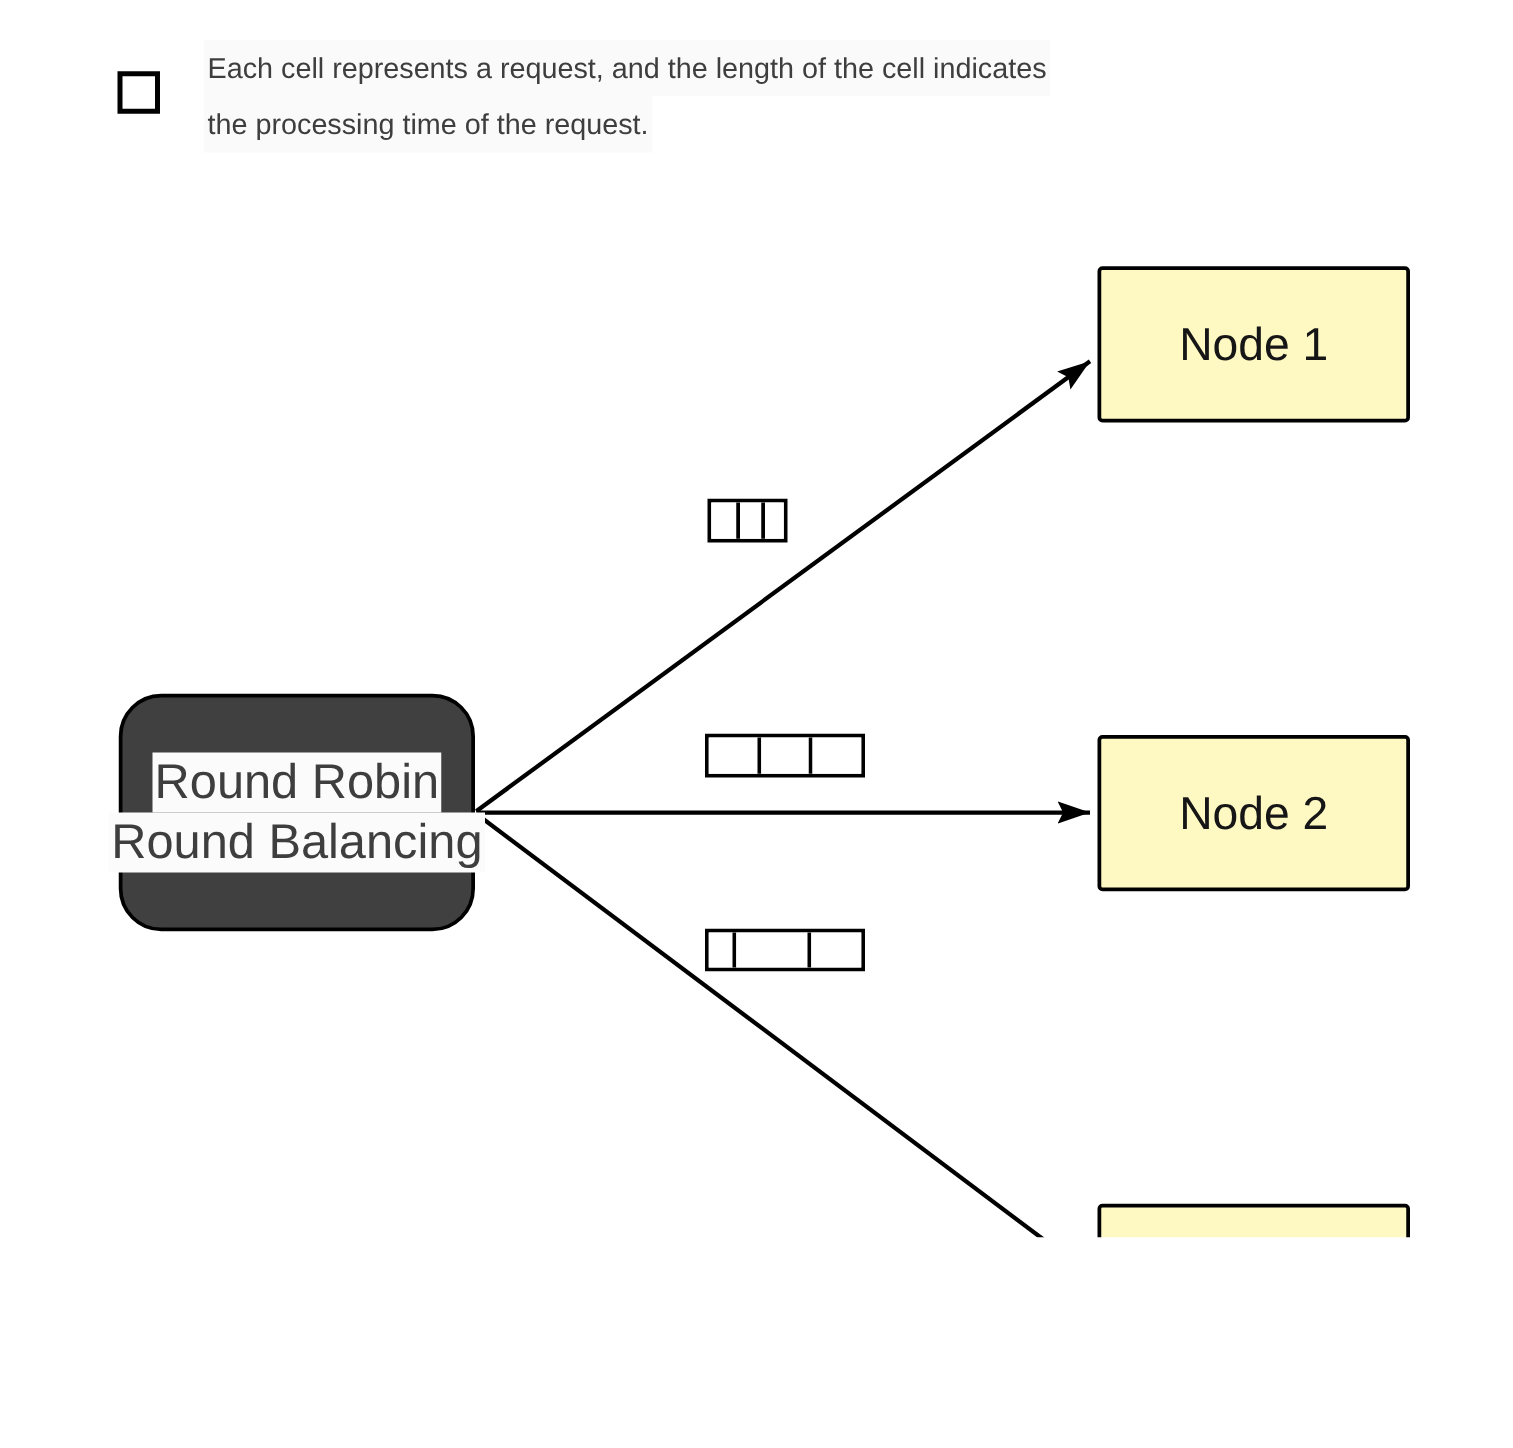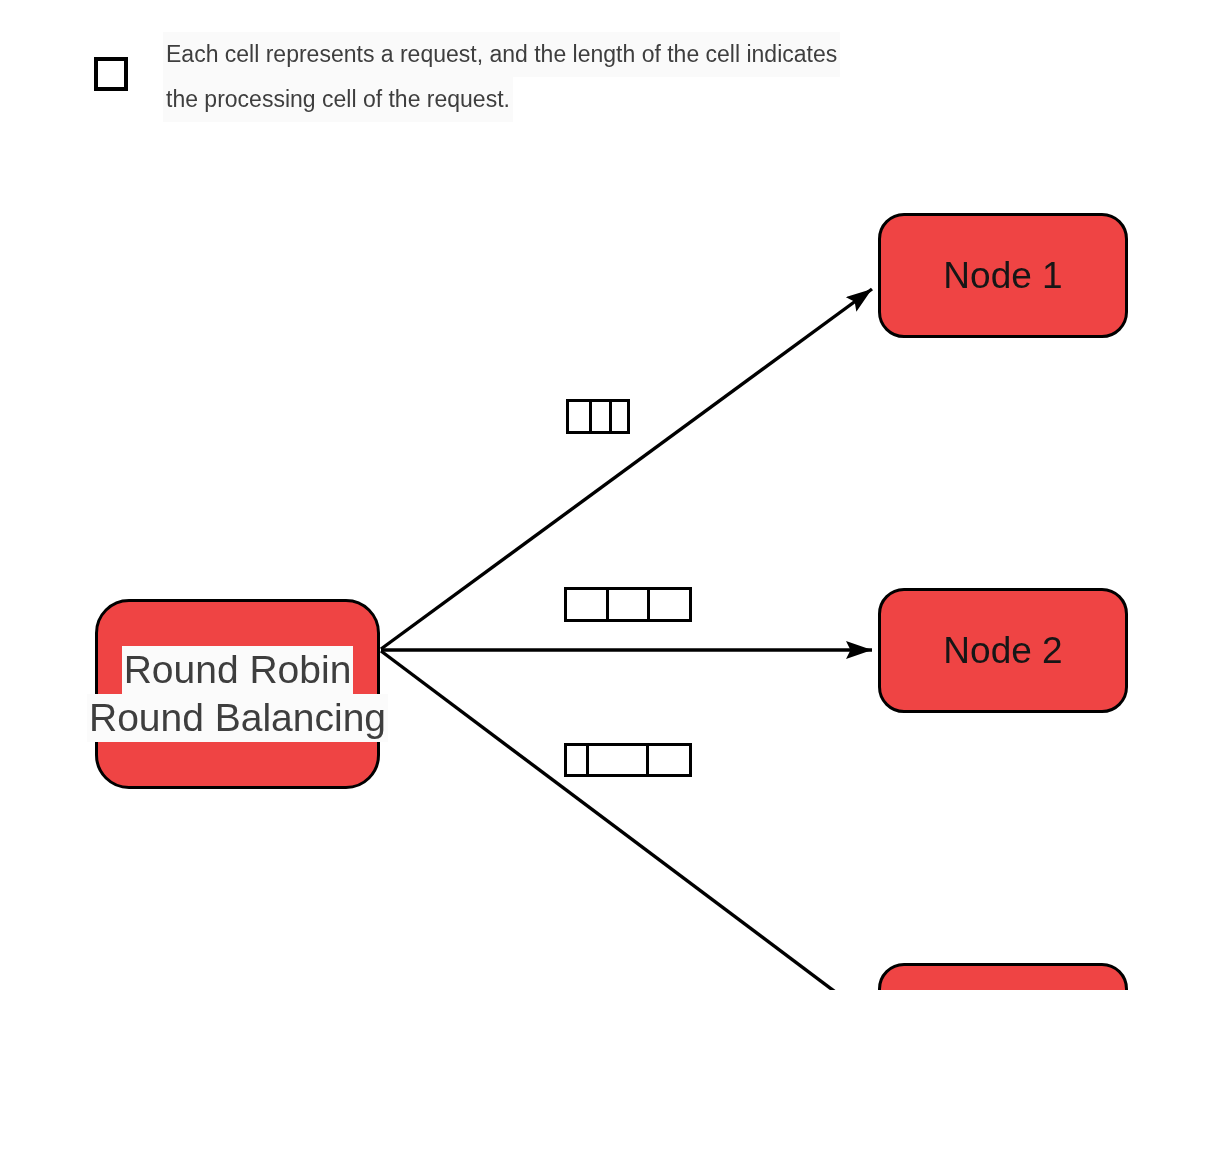--- a/index.html
+++ b/index.html
@@ -46,45 +46,44 @@
     white-space: nowrap;
   }
 
   
   .balancer {
     position: absolute;
     left: 95px; top: 555px;
     width: 285px; height: 190px;
     border: 3.5px solid #000000;
     border-radius: 34px;
-    background: #ef4444;
+    background: #404040;
     display: flex;
     flex-direction: column;
     align-items: center;
     justify-content: center;
     z-index: 2;
     text-align: center;
-    margin-top: 44px;
   }
   .balancer .bal-line {
     font-size: 39px;
     line-height: 48px;
     color: #3e3e3e;
     background: #fbfbfb;
     white-space: nowrap;
     padding: 0 2px;
   }
 
   
   .node {
     position: absolute;
     width: 250px; height: 125px;
     border: 3px solid #000000;
-    border-radius: 26px;
-    background: #ef4444;
+    border-radius: 4px;
+    background: #fef9c3;
     display: flex;
     align-items: center;
     justify-content: center;
     z-index: 2;
   }
   .node .node-label {
     font-size: 37px;
     color: #161616;
     white-space: nowrap;
   }
@@ -122,21 +121,21 @@
       </marker>
     </defs>
     <line x1="381" y1="649" x2="872" y2="289" stroke="#000000" stroke-width="3.4" marker-end="url(#arrowhead)"></line>
     <line x1="381" y1="650" x2="872" y2="650" stroke="#000000" stroke-width="3.4" marker-end="url(#arrowhead)"></line>
     <line x1="381" y1="651" x2="874" y2="1021" stroke="#000000" stroke-width="3.4" marker-end="url(#arrowhead)"></line>
   </svg>
 
   <div class="legend-square"></div>
   <div class="legend-text">
     <span class="line">Each cell represents a request, and the length of the cell indicates</span>
-    <span class="line">the processing cell of the request.</span>
+    <span class="line">the processing time of the request.</span>
   </div>
 
   <div class="balancer">
     <div class="bal-line">Round Robin</div>
     <div class="bal-line">Round Balancing</div>
   </div>
 
   <div class="node node-1">
     <span class="node-label">Node 1</span>
   </div>

